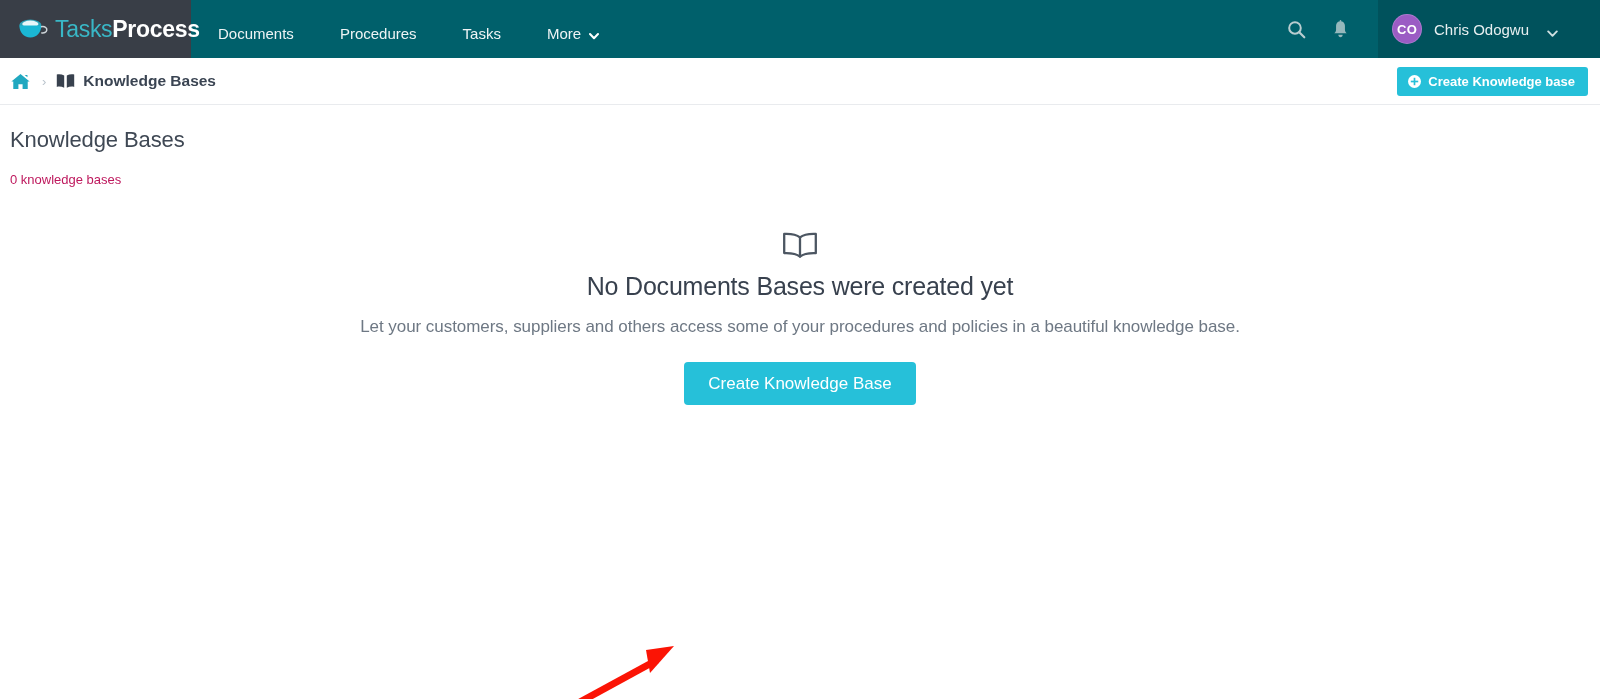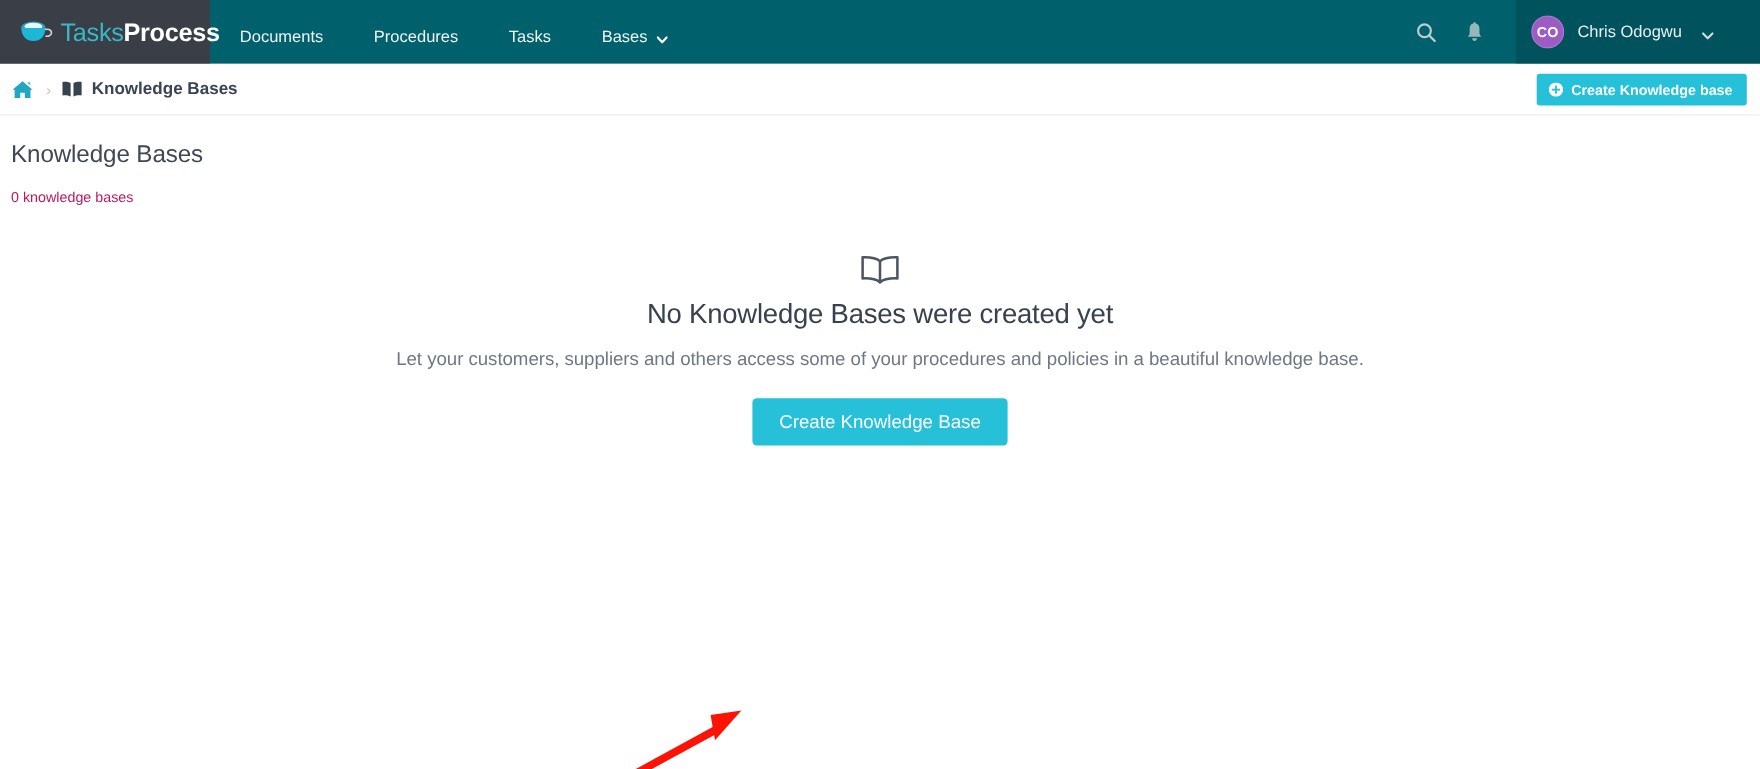--- a/index.html
+++ b/index.html
@@ -294,21 +294,21 @@
     <div class="nav-item">
       <span>Documents</span>
     </div>
     <div class="nav-item">
       <span>Procedures</span>
     </div>
     <div class="nav-item">
       <span>Tasks</span>
     </div>
     <div class="nav-item">
-      <span>Bases</span>
+      <span>More</span>
       <span class="nav-caret">
         <svg width="10" height="10" viewBox="0 0 10 10" xmlns="http://www.w3.org/2000/svg">
           <path d="M1 3 L5 7.3 L9 3" fill="none" stroke="#ffffff" stroke-width="2" stroke-linecap="round" stroke-linejoin="round"></path>
         </svg>
       </span>
     </div>
   </div>
 
   <div class="top-icons">
     <div class="top-icon-btn">
@@ -380,21 +380,21 @@
 
 <div class="empty-wrap">
 
   <div class="empty-icon">
     <svg width="36" height="29" viewBox="0 0 36 29" xmlns="http://www.w3.org/2000/svg">
       <path d="M18 6.4 C14.6 3.6 9.6 2.6 2.2 2.9 L2.2 22.1 C9.6 21.8 14.6 22.8 18 25.6 C21.4 22.8 26.4 21.8 33.8 22.1 L33.8 2.9 C26.4 2.6 21.4 3.6 18 6.4 Z" fill="none" stroke="#4c5662" stroke-width="2.3" stroke-linejoin="round"></path>
       <line x1="18" y1="6.4" x2="18" y2="25.6" stroke="#4c5662" stroke-width="2.3" stroke-linecap="round"></line>
     </svg>
   </div>
 
-  <h2 class="empty-title">No Knowledge Bases were created yet</h2>
+  <h2 class="empty-title">No Documents Bases were created yet</h2>
 
   <p class="empty-desc">Let your customers, suppliers and others access some of your procedures and policies in a beautiful knowledge base.</p>
 
   <button class="btn-create-big">
     <span>Create Knowledge Base</span>
   </button>
 
   
   <div class="annotation-arrow">
     <svg width="140" height="95" viewBox="0 0 140 95" xmlns="http://www.w3.org/2000/svg">

